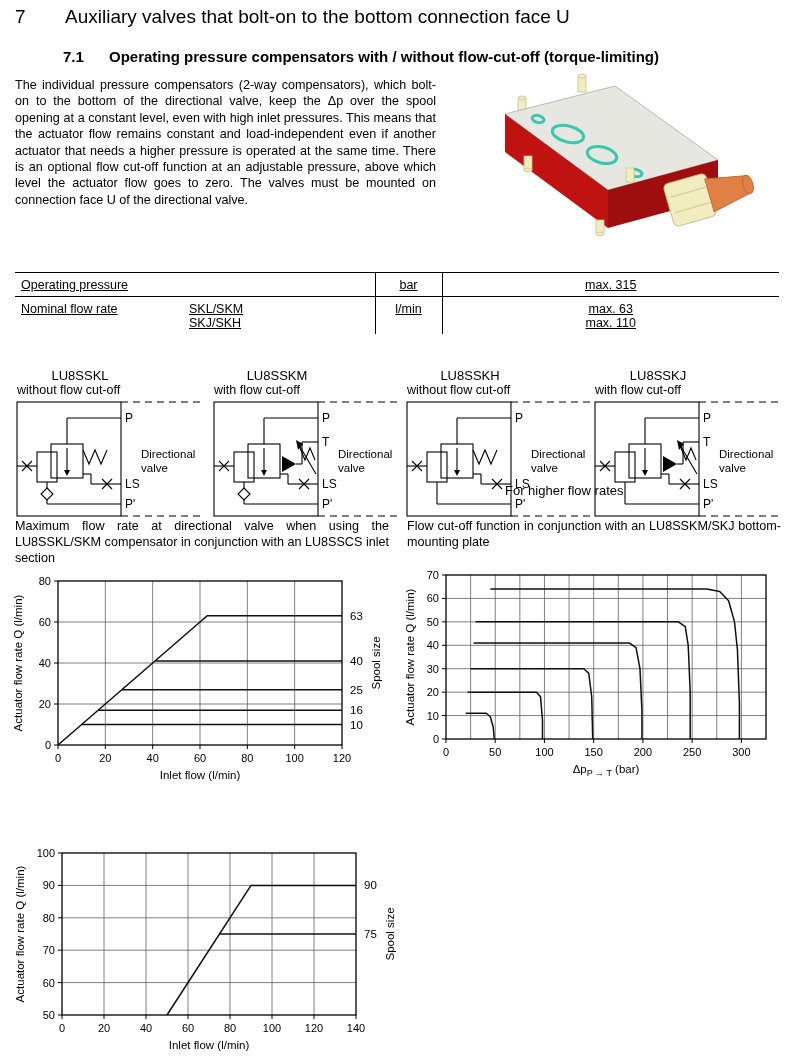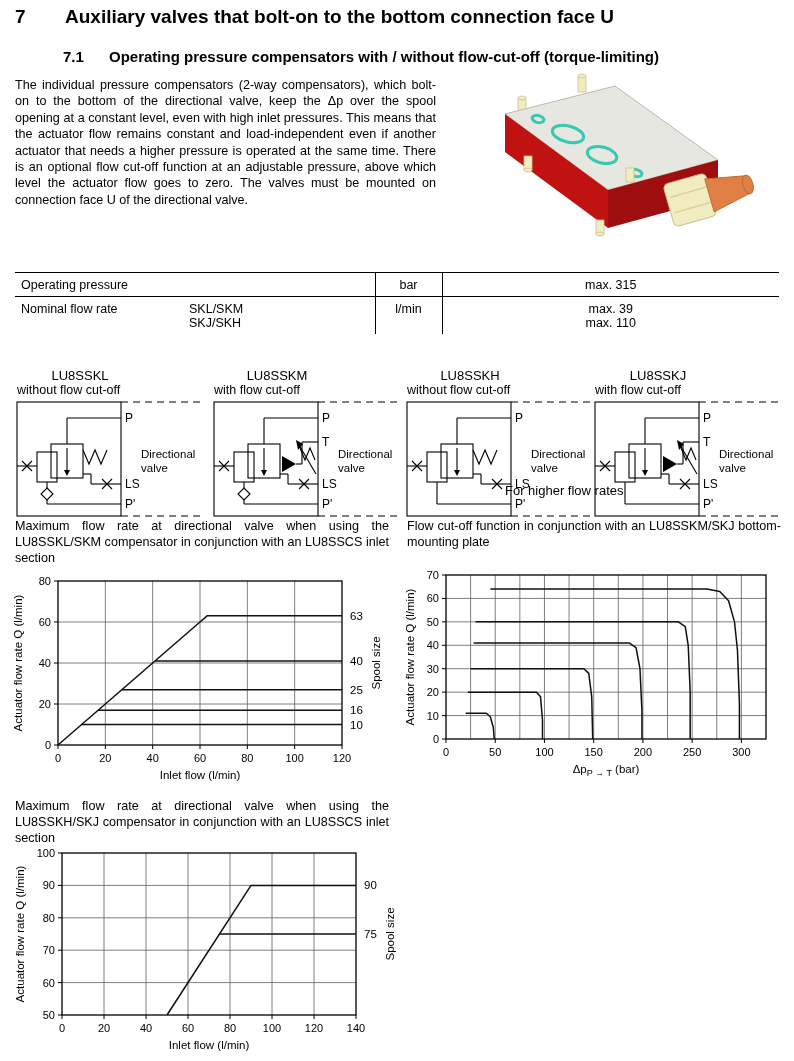--- a/index.html
+++ b/index.html
@@ -1,25 +1,25 @@
 <!DOCTYPE html>
 <html><head>
 <meta charset="utf-8">
 <style>
   html,body{margin:0;padding:0;background:#fff;}
   #page{position:relative;width:794px;height:1061px;background:#ffffff;
         font-family:"Liberation Sans","DejaVu Sans",sans-serif;color:#000;overflow:hidden;}
-  .h1{position:absolute;left:15px;top:6px;font-size:19px;font-weight:bold;white-space:nowrap;}
+  .h1{position:absolute;left:15px;top:6px;font-size:19px;font-weight:normal;white-space:nowrap;}
   .h1 .num{display:inline-block;width:50px;}
   .h2{position:absolute;left:15px;top:48px;font-size:15px;font-weight:bold;white-space:nowrap;}
   .h2 .num{display:inline-block;width:46px;margin-left:48px;}
   .intro{position:absolute;left:15px;top:77px;width:421px;font-size:12.6px;line-height:16.4px;text-align:justify;}
   .illustration{position:absolute;left:450px;top:72px;width:330px;height:175px;}
   .spec-table{position:absolute;left:15px;top:272px;width:764px;border-collapse:collapse;font-size:12.5px;}
-  .spec-table td{padding:5px 6px 4px 6px;vertical-align:top;}
+  .spec-table td{padding:5px 6px 4px 6px;vertical-align:top;text-decoration:underline;}
   .spec-table tr{border-top:1.2px solid #000;}
   .spec-table td.unit{border-left:1.2px solid #000;border-right:1.2px solid #000;text-align:center;}
   .spec-table td.val{text-align:center;white-space:pre-line;}
   .param-wrap{display:flex;}
   .param-wrap .p{flex:0 0 168px;}
   .param-wrap .s{white-space:pre-line;}
   .schem{position:absolute;width:192px;top:368px;}
   .schem .t{font-size:13px;font-weight:normal;text-align:center;width:130px;}
   .schem .st{font-size:12.5px;margin:0 0 1px 2px;}
   .footnote{position:absolute;left:505px;top:483px;font-size:13px;}
@@ -89,21 +89,21 @@
     </tr>
     <tr>
       <td>
             <div class="param-wrap">
               <span class="p">Nominal flow rate</span>
               <span class="s">SKL/SKM
 SKJ/SKH</span>
             </div>
           </td>
       <td class="unit">l/min</td>
-      <td class="val">max.  39
+      <td class="val">max.  63
 max. 110</td>
     </tr>
   </tbody>
     </table>
 
   <div class="schem" style="left:15px">
     <div class="t">LU8SSKL</div>
     <div class="st">without flow cut-off</div>
     <div><svg width="192" height="124" viewBox="0 0 192 124">
           <rect x="2" y="4" width="104" height="114" stroke="#000" stroke-width="1.1" fill="none"></rect>
@@ -351,21 +351,20 @@
         <polyline points="88.3076923076923,26.057142857142857 304.9230769230769,26.057142857142857 317.7230769230769,28.400000000000002 326.5846153846154,37.77142857142857 332.4923076923077,58.857142857142854 335.44615384615383,86.97142857142858 337.4153846153846,140.85714285714286 337.4153846153846,176" fill="none" stroke="#101010" stroke-width="1.5" stroke-linejoin="round"></polyline>
         <polyline points="73.53846153846155,58.857142857142854 276.36923076923074,58.857142857142854 283.26153846153846,63.542857142857144 286.2153846153846,82.28571428571428 288.1846153846154,129.14285714285714 288.1846153846154,176" fill="none" stroke="#101010" stroke-width="1.5" stroke-linejoin="round"></polyline>
         <polyline points="71.56923076923077,79.94285714285715 227.13846153846154,79.94285714285715 234.0307692307692,84.62857142857142 237.96923076923076,105.71428571428571 239.93846153846155,147.8857142857143 239.93846153846155,176" fill="none" stroke="#101010" stroke-width="1.5" stroke-linejoin="round"></polyline>
         <polyline points="68.61538461538461,105.71428571428571 181.84615384615387,105.71428571428571 186.76923076923077,110.39999999999999 189.72307692307692,133.82857142857142 190.7076923076923,176" fill="none" stroke="#101010" stroke-width="1.5" stroke-linejoin="round"></polyline>
         <polyline points="65.66153846153847,129.14285714285714 134.58461538461538,129.14285714285714 138.52307692307693,133.82857142857142 140.4923076923077,157.25714285714284 140.4923076923077,176" fill="none" stroke="#101010" stroke-width="1.5" stroke-linejoin="round"></polyline>
         <polyline points="63.69230769230769,150.22857142857143 84.36923076923077,150.22857142857143 88.3076923076923,153.74285714285716 91.26153846153846,164.28571428571428 92.24615384615385,176" fill="none" stroke="#101010" stroke-width="1.5" stroke-linejoin="round"></polyline>
         <text x="204" y="210" text-anchor="middle" font-size="11.5" fill="#000"><tspan dy="0">Δp</tspan><tspan dy="3" font-size="9">P → T</tspan><tspan dy="-3" font-size="11.5">​</tspan><tspan dy="0"> (bar)</tspan></text>
         <text x="12" y="94" text-anchor="middle" font-size="11.5" fill="#000" transform="rotate(-90 12 94)">Actuator flow rate Q (l/min)</text>
       </svg></div>
 
-  <div class="caption" style="left:15px;top:798px">Maximum flow rate at directional valve when using the LU8SSKH/SKJ compensator in conjunction with an LU8SSCS inlet section</div>
   <div class="chart" style="left:12px;top:845px"><svg width="390" height="216" viewBox="0 0 390 216">
         <line x1="92" y1="8" x2="92" y2="170" stroke="#606060" stroke-width="0.8"></line>
         <line x1="134" y1="8" x2="134" y2="170" stroke="#606060" stroke-width="0.8"></line>
         <line x1="176" y1="8" x2="176" y2="170" stroke="#606060" stroke-width="0.8"></line>
         <line x1="218" y1="8" x2="218" y2="170" stroke="#606060" stroke-width="0.8"></line>
         <line x1="260" y1="8" x2="260" y2="170" stroke="#606060" stroke-width="0.8"></line>
         <line x1="302" y1="8" x2="302" y2="170" stroke="#606060" stroke-width="0.8"></line>
         <line x1="50" y1="137.6" x2="344" y2="137.6" stroke="#606060" stroke-width="0.8"></line>
         <line x1="50" y1="105.2" x2="344" y2="105.2" stroke="#606060" stroke-width="0.8"></line>
         <line x1="50" y1="72.8" x2="344" y2="72.8" stroke="#606060" stroke-width="0.8"></line>

